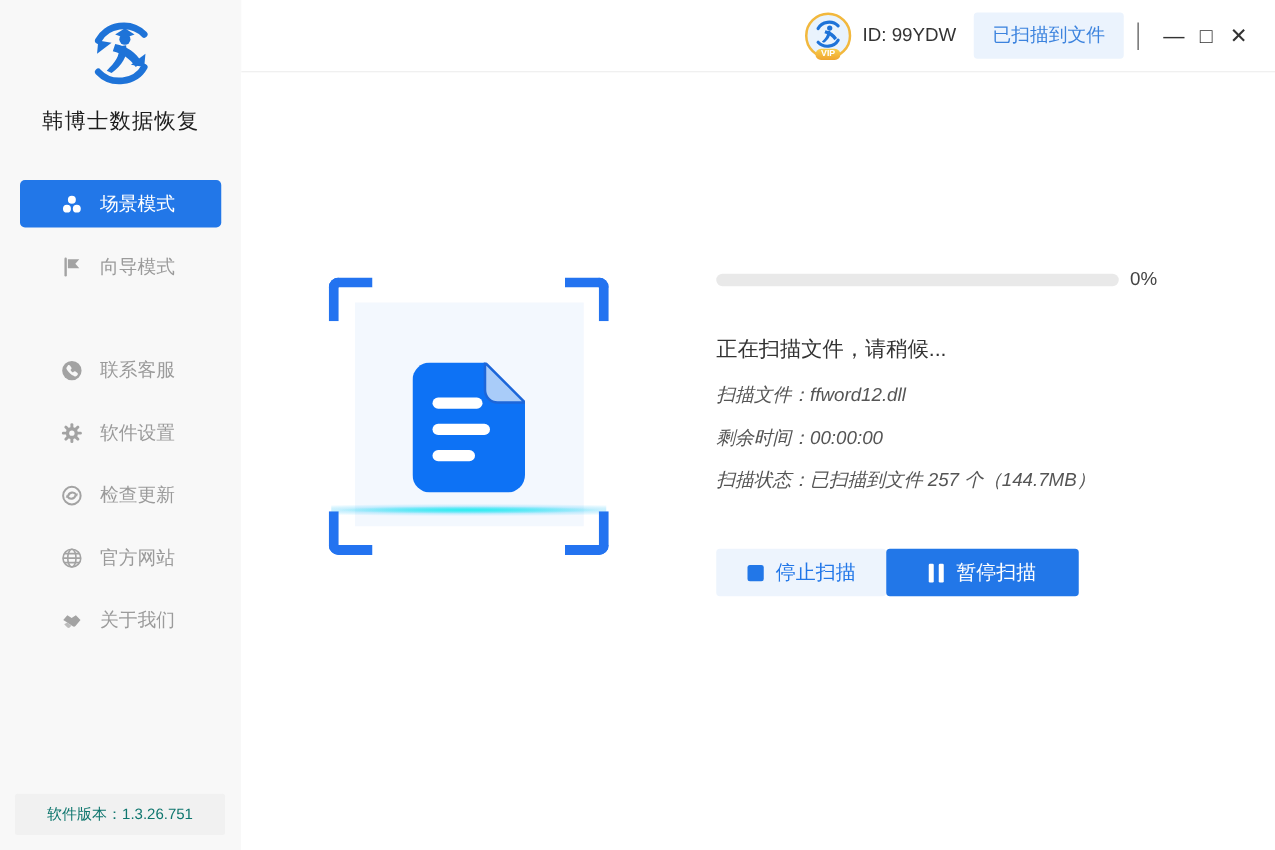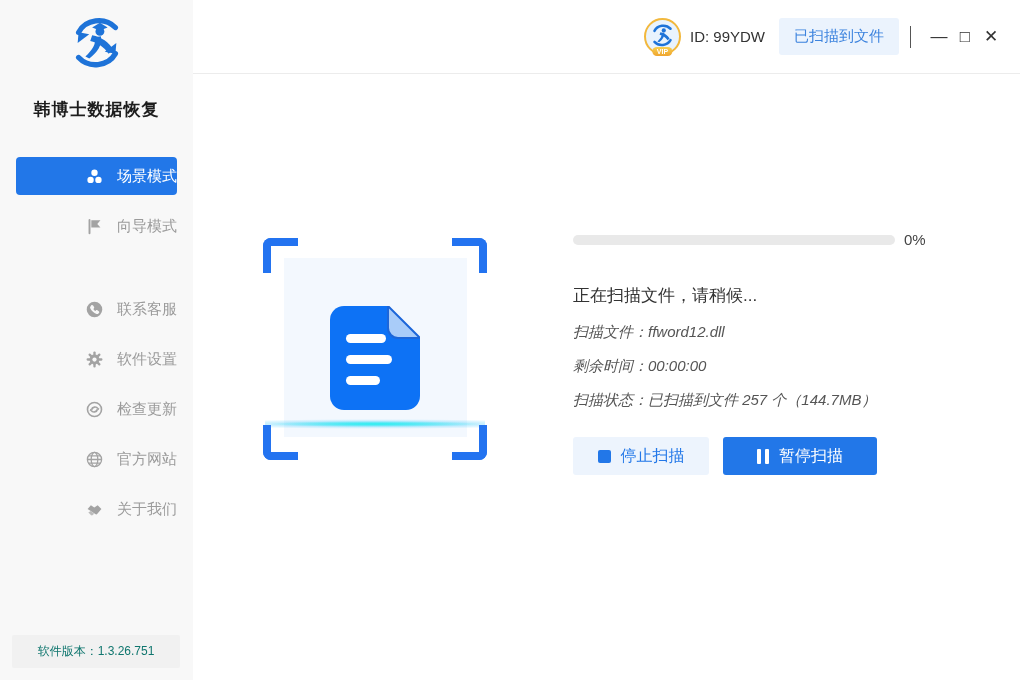--- a/index.html
+++ b/index.html
@@ -9,42 +9,42 @@
     background:#fff; color:#333; overflow:hidden;
   }
   .window { display:flex; width:1020px; height:680px; position:relative; }
 
   
   .sidebar {
     width:193px; height:100%; background:#f8f8f8; flex-shrink:0;
     display:flex; flex-direction:column; align-items:center; position:relative;
   }
   .logo { margin-top:13px; width:62px; height:60px; }
-  .brand { margin-top:25px; font-size:17px; font-weight:bold; color:#1d1d1d; letter-spacing:1px; }
+  .brand { margin-top:12px; font-size:17px; font-weight:normal; color:#1d1d1d; letter-spacing:1px; }
   .nav { margin-top:36px; width:161px; }
   .nav-item {
     height:38px; display:flex; align-items:center; gap:14px;
     padding-left:33px; color:#9b9b9b; font-size:15px; cursor:pointer;
-    margin-bottom:12px; border-radius:4px;justify-content:flex-end;
+    margin-bottom:12px; border-radius:4px;
   }
   .nav-item .nv-icon { width:17px; height:17px; display:inline-flex; color:#a3a3a3; }
   .nav-item .nv-icon svg { width:100%; height:100%; }
   .nav-item.active { background:#2277e8; color:#fff; }
   .nav-item.active .nv-icon { color:#fff; }
   .nav-gap { height:33px; }
   .version-bar {
     position:absolute; left:12px; right:13px; bottom:12px; height:33px;
     background:#f1f1f1; border-radius:2px; display:flex; align-items:center;
     justify-content:center; font-size:12px; color:#0f766e;
   }
 
   
   .right-col { flex:1; display:flex; flex-direction:column; }
   .topbar {
-    height:74px; background:#fff; border-bottom:1px solid #ececec;
+    height:58px; background:#fff; border-bottom:1px solid #ececec;
     display:flex; align-items:center; justify-content:flex-end; padding-right:16px;
   }
   .avatar {
     width:37px; height:37px; border-radius:50%; background:#e9f3fd;
     border:2px solid #f2b83d; position:relative; cursor:pointer; flex-shrink:0;
   }
   .avatar svg { width:27px; height:27px; position:absolute; left:3px; top:2px; }
   .vip-pill {
     position:absolute; left:50%; transform:translateX(-50%); bottom:-3px;
     background:linear-gradient(#f8cf4e,#efa52f); color:#fff; font-size:7px;
@@ -82,21 +82,21 @@
   }
 
   
   .scan-info { position:absolute; left:380px; top:157px; width:370px; }
   .progress-row { display:flex; align-items:center; gap:9px; }
   .progress-track { width:322px; height:10px; background:#e9e9e9; border-radius:5px; overflow:hidden; }
   .progress-fill { height:100%; background:#2277e8; border-radius:5px; }
   .progress-label { font-size:15px; color:#444; }
   .scan-title { margin-top:36px; font-size:17px; color:#333; }
   .detail-row { margin-top:16px; font-size:15px; color:#555; height:18px;font-style:italic; }
-  .buttons-row { margin-top:28px; display:flex; gap:14px; }
+  .buttons-row { margin-top:46px; display:flex; }
   .btn { height:38px; border:none; border-radius:3px; font-size:16px; cursor:pointer;
          display:flex; align-items:center; justify-content:center; gap:10px;
          font-family:inherit; }
   .stop-btn { width:136px; background:#edf4fd; color:#2277e8; }
   .stop-icon { width:13px; height:13px; background:#2277e8; border-radius:2px; }
   .pause-btn { width:154px; background:#2277e8; color:#fff; }
   .pause-icon { display:flex; gap:4px; }
   .pause-icon i { display:block; width:4px; height:15px; background:#fff; border-radius:1px; }
 </style>
 </head>

